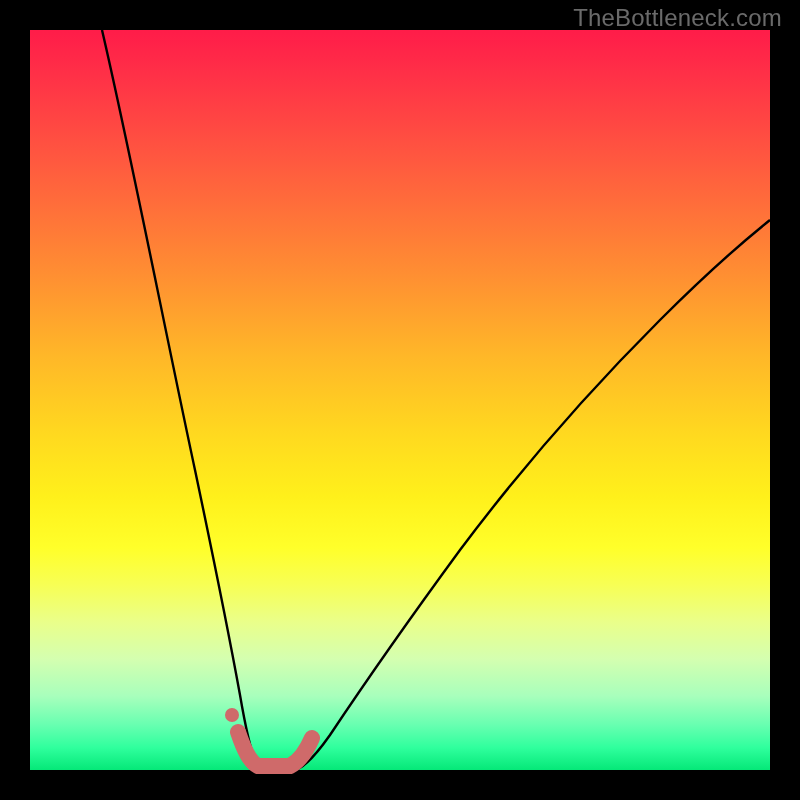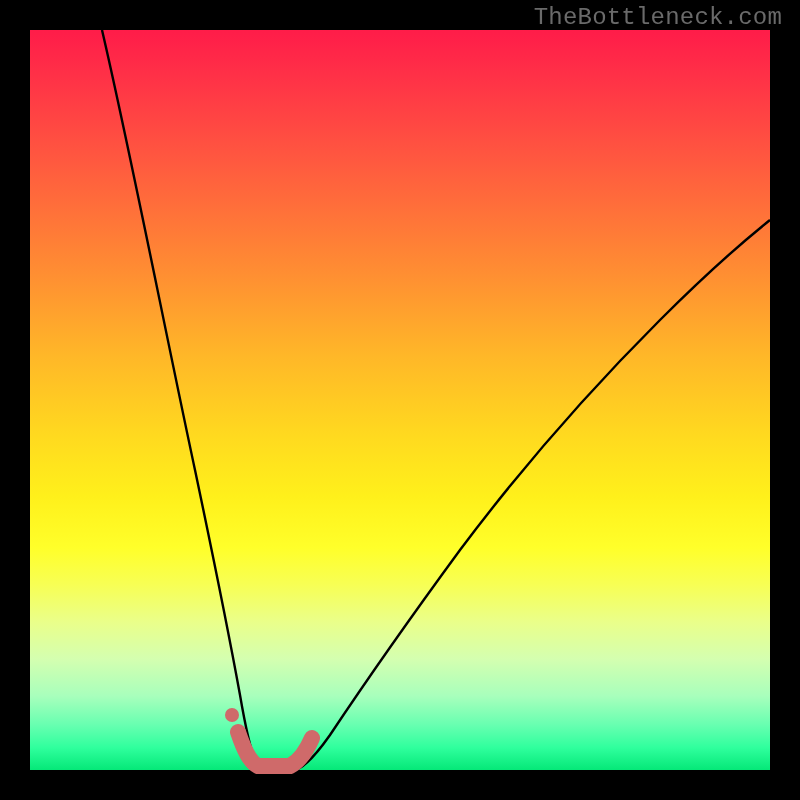--- a/index.html
+++ b/index.html
@@ -7,21 +7,21 @@
   .frame {
     position: relative;
     width: 800px;
     height: 800px;
     background: #000;
   }
   .watermark {
     position: absolute;
     top: 4px;
     right: 18px;
-    font-family: Liberation Mono, monospace;
+    font-family: Liberation Sans, sans-serif;
     font-size: 24px;
     color: #6a6a6a;
     font-weight: 400;
     letter-spacing: 0.2px;
   }
   .plot {
     position: absolute;
     left: 30px;
     top: 30px;
     width: 740px;

